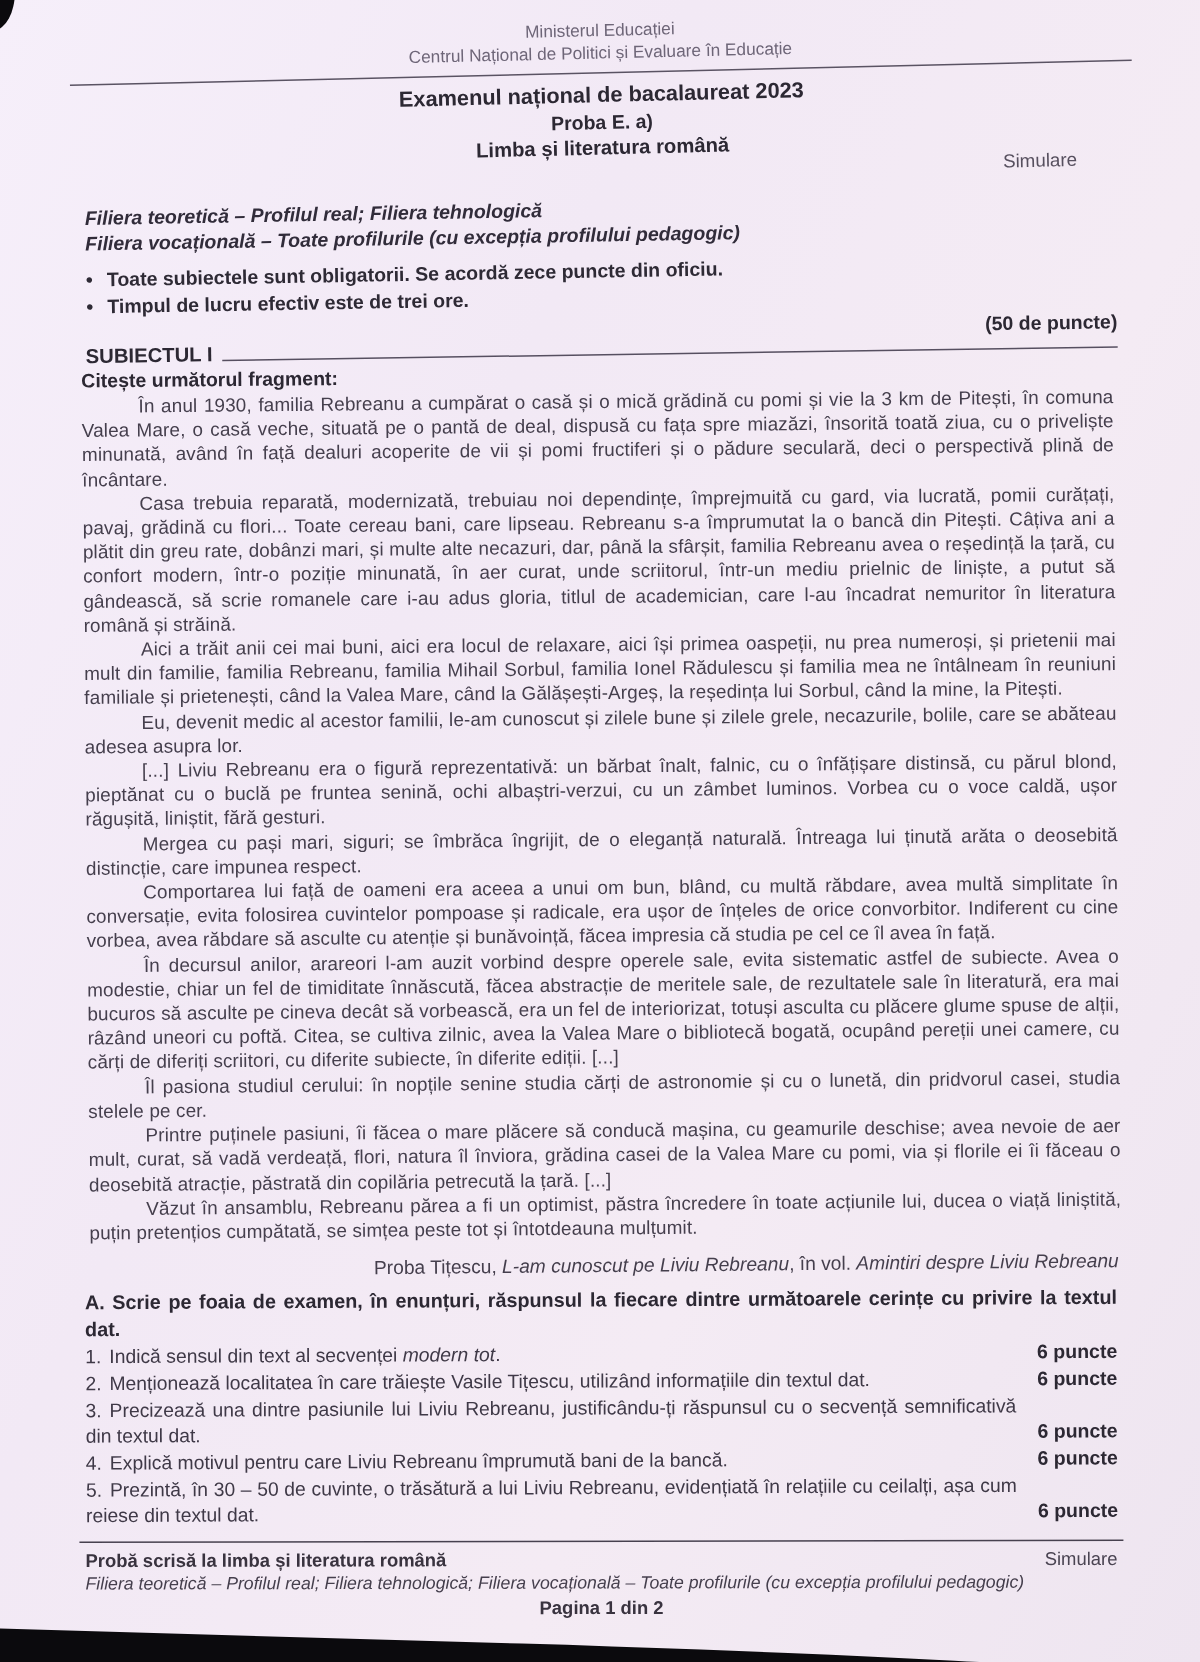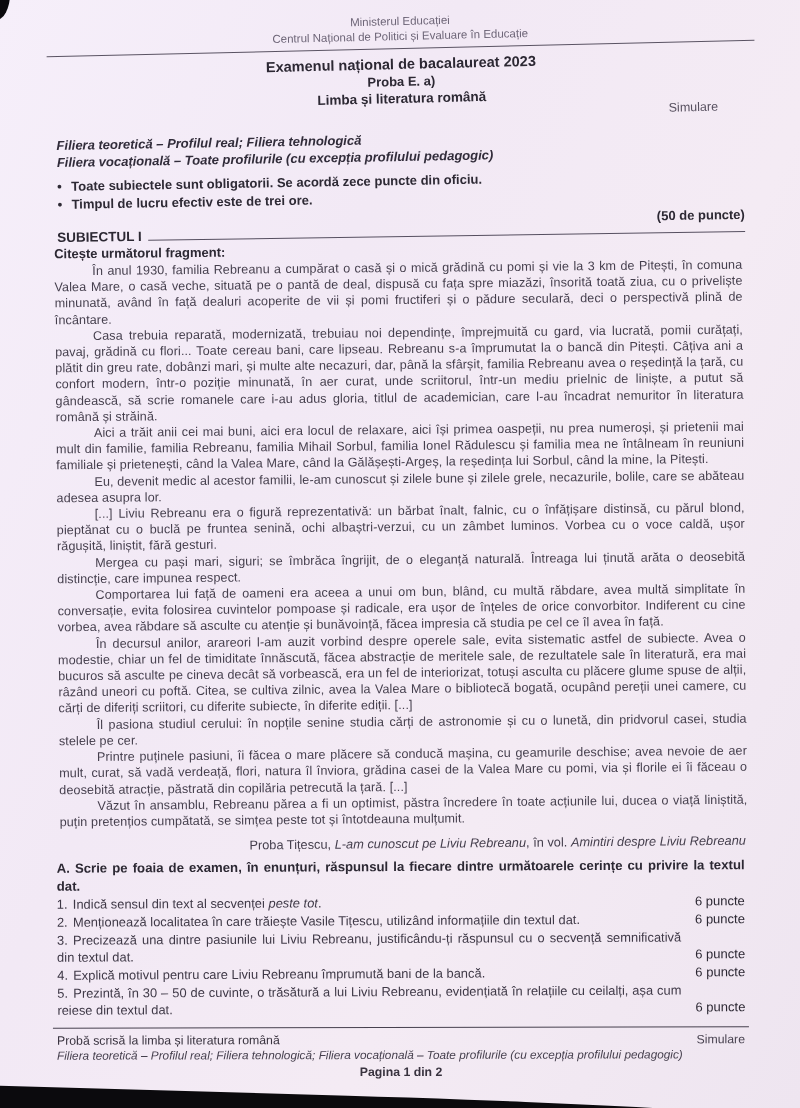--- a/index.html
+++ b/index.html
@@ -48,27 +48,27 @@
   .source{
     margin:8px 2px 6px 0;text-align:right;font-size:12.8px;color:#453f4d;line-height:17px;
   }
 
   
   .section-a{margin-top:4px;transform:rotate(-0.3deg);transform-origin:50% 50%;}
   .intro{font-size:13.2px;font-weight:700;color:#2c2833;line-height:17.5px;text-align:justify;}
   .question{display:flex;align-items:flex-end;margin-top:1.5px;}
   .q-text{flex:1;font-size:12.9px;line-height:16.8px;color:#3f3947;text-align:justify;padding-right:14px;}
   .q-num{display:inline-block;min-width:16px;}
-  .q-points{font-size:13px;font-weight:400;color:#2c2833;white-space:nowrap;line-height:16.8px;}
+  .q-points{font-size:13px;font-weight:700;color:#2c2833;white-space:nowrap;line-height:16.8px;}
 
   
   .footer{margin-top:9px;transform:rotate(-0.12deg);transform-origin:50% 50%;}
   .f-rule{border-bottom:1.6px solid #47414f;margin:0 -4px 4px -4px;}
   .f-row{display:flex;justify-content:space-between;font-size:12.3px;line-height:16px;}
-  .f-left{font-weight:400;color:#39333f;}
+  .f-left{font-weight:700;color:#39333f;}
   .f-right{color:#4a4452;}
   .f-ital{font-size:11.8px;font-style:italic;color:#453f4d;line-height:15px;}
   .f-page{text-align:center;font-size:12.3px;font-weight:700;color:#39333f;line-height:16px;margin-top:1px;}
 
   
   .corner-top-left{
     position:absolute;top:-6px;left:-4px;width:14px;height:26px;background:#0b0a0d;
     border-bottom-right-radius:100% 100%;
   }
   .scan-bottom{
@@ -136,21 +136,21 @@
       <div class="source">
         <span>Proba Tițescu, </span><span class="it">L-am cunoscut pe Liviu Rebreanu</span><span>, în vol. </span><span class="it">Amintiri despre Liviu Rebreanu</span>
       </div>
     </div>
 
     <div class="section-a">
       <div class="intro">A. Scrie pe foaia de examen, în enunțuri, răspunsul la fiecare dintre următoarele cerințe cu privire la textul dat.</div>
 
       <div class="question">
         <div class="q-text">
-          <span class="q-num">1.</span><span>Indică sensul din text al secvenței </span><span class="it">peste tot</span><span>.</span>
+          <span class="q-num">1.</span><span>Indică sensul din text al secvenței </span><span class="it">modern tot</span><span>.</span>
         </div>
         <div class="q-points">6 puncte</div>
       </div>
 
       <div class="question">
         <div class="q-text">
           <span class="q-num">2.</span><span>Menționează localitatea în care trăiește Vasile Tițescu, utilizând informațiile din textul dat.</span>
         </div>
         <div class="q-points">6 puncte</div>
       </div>

